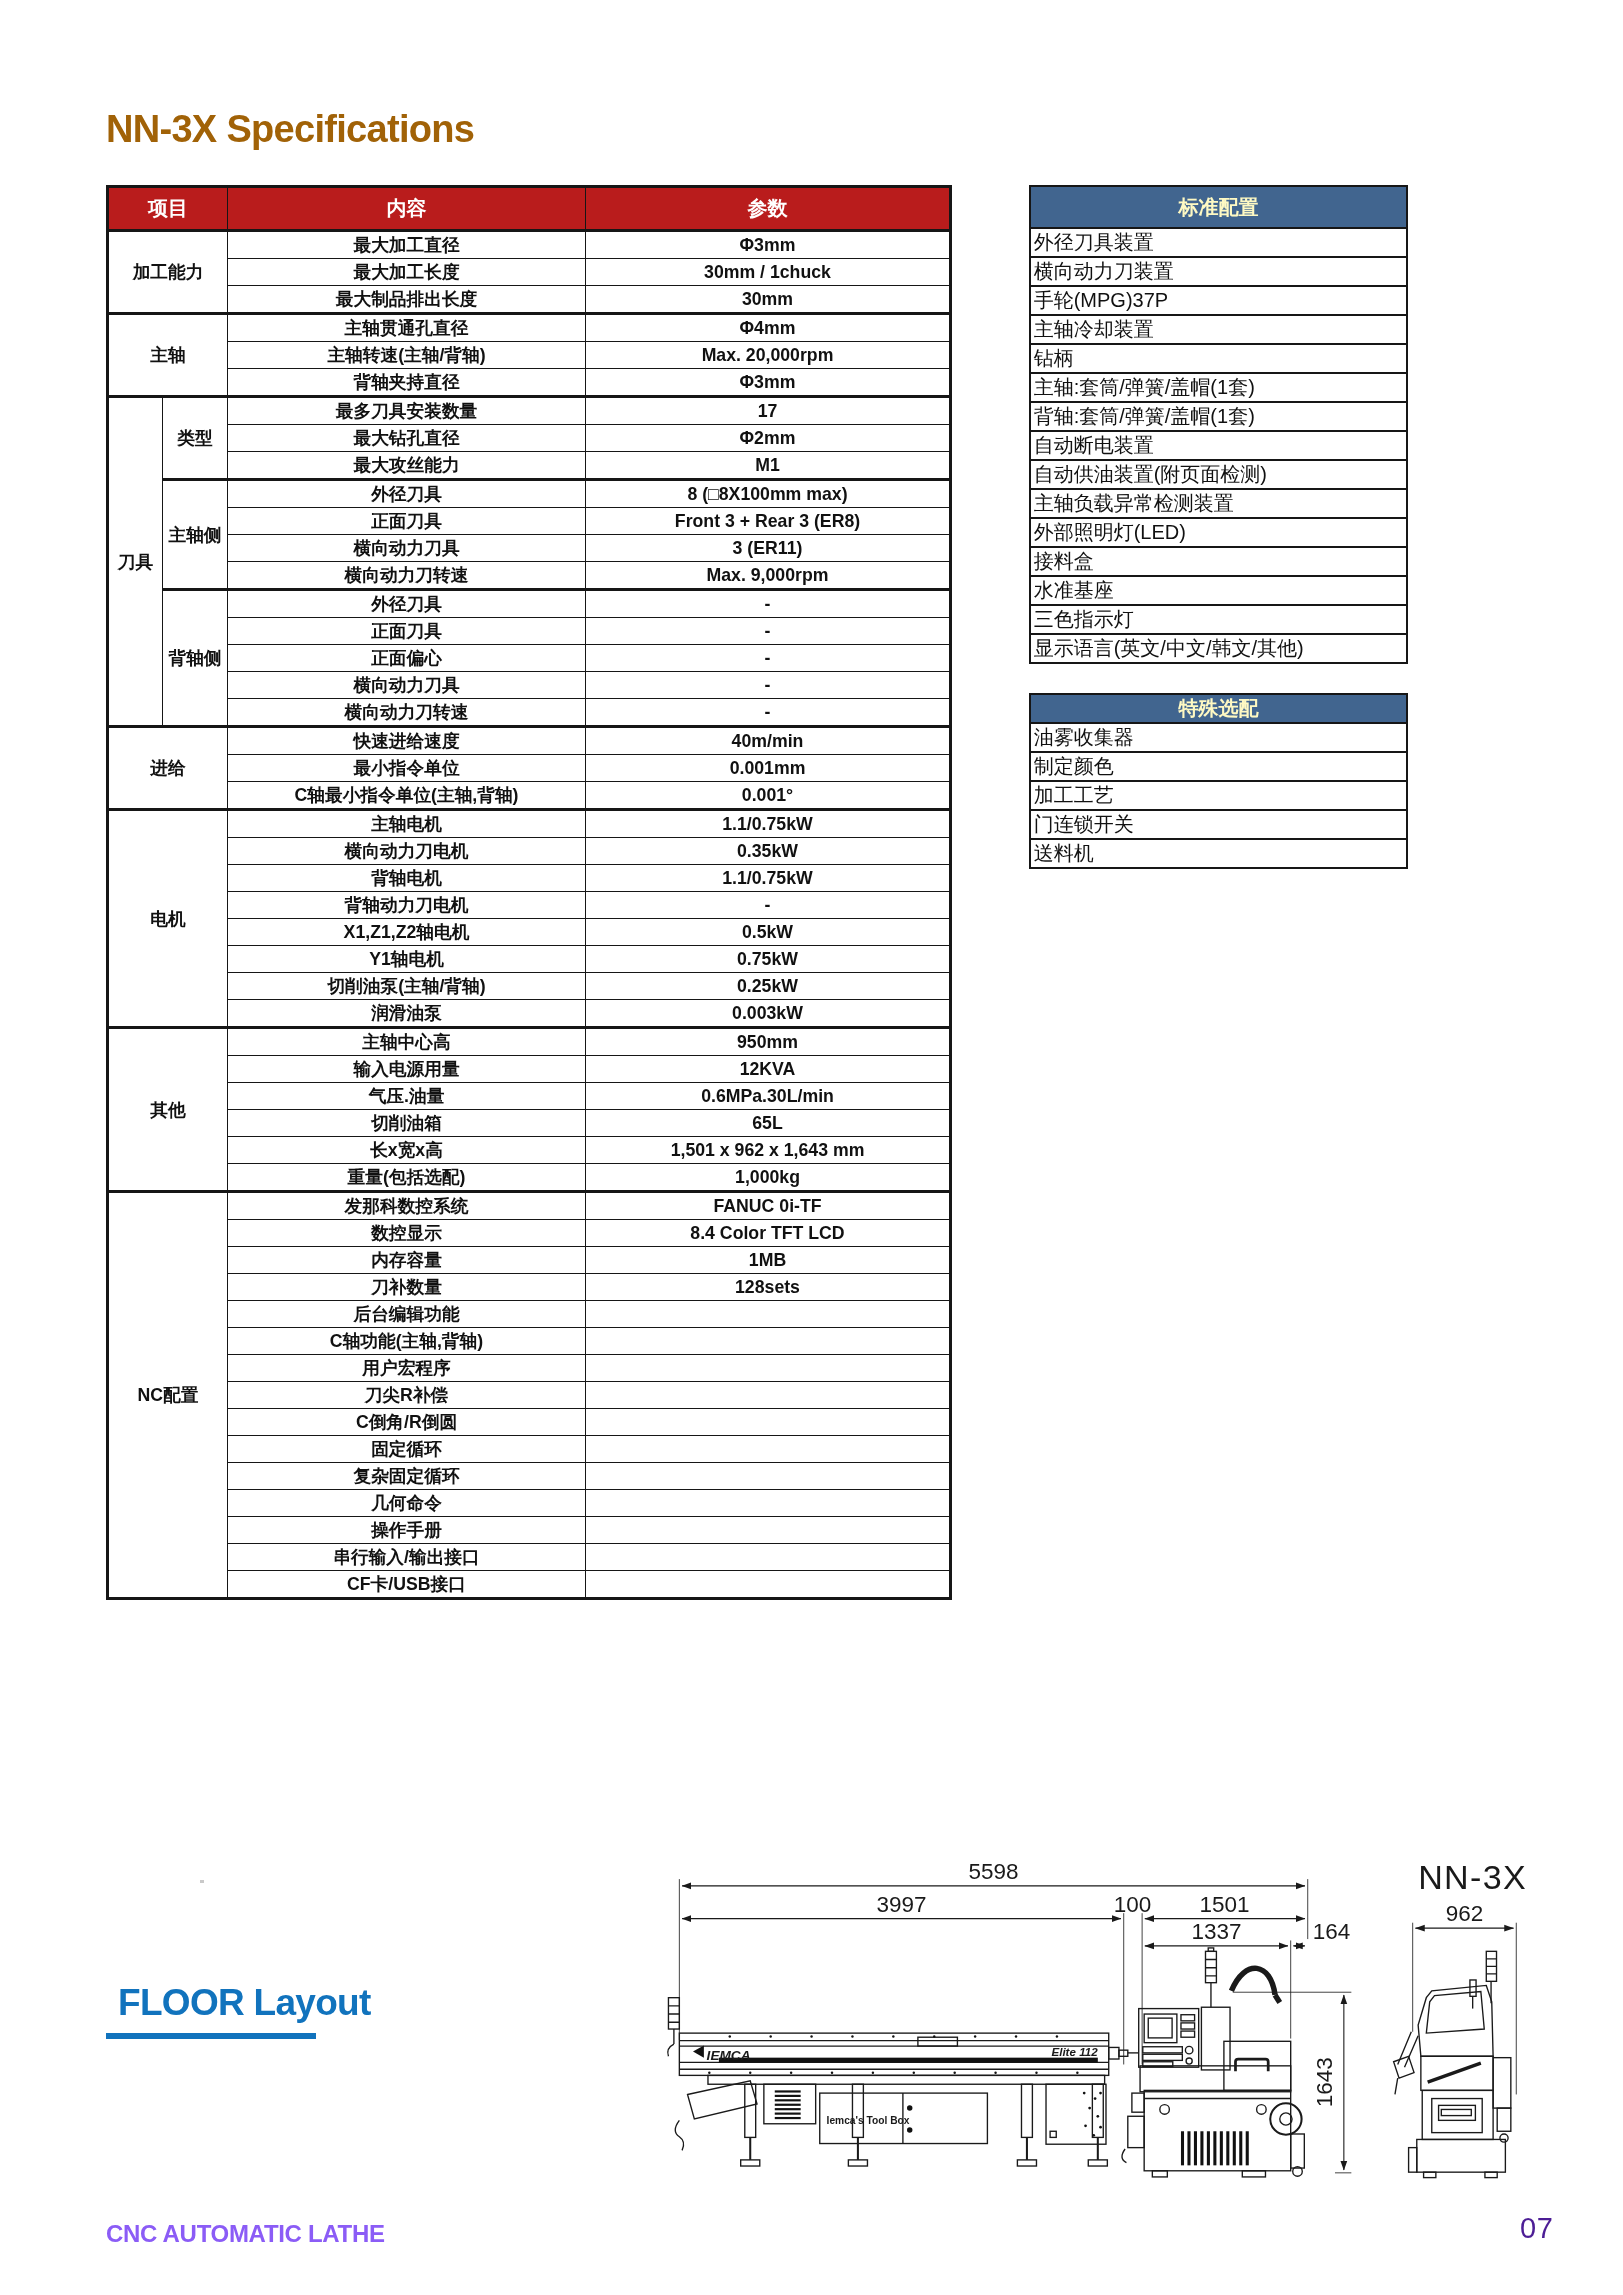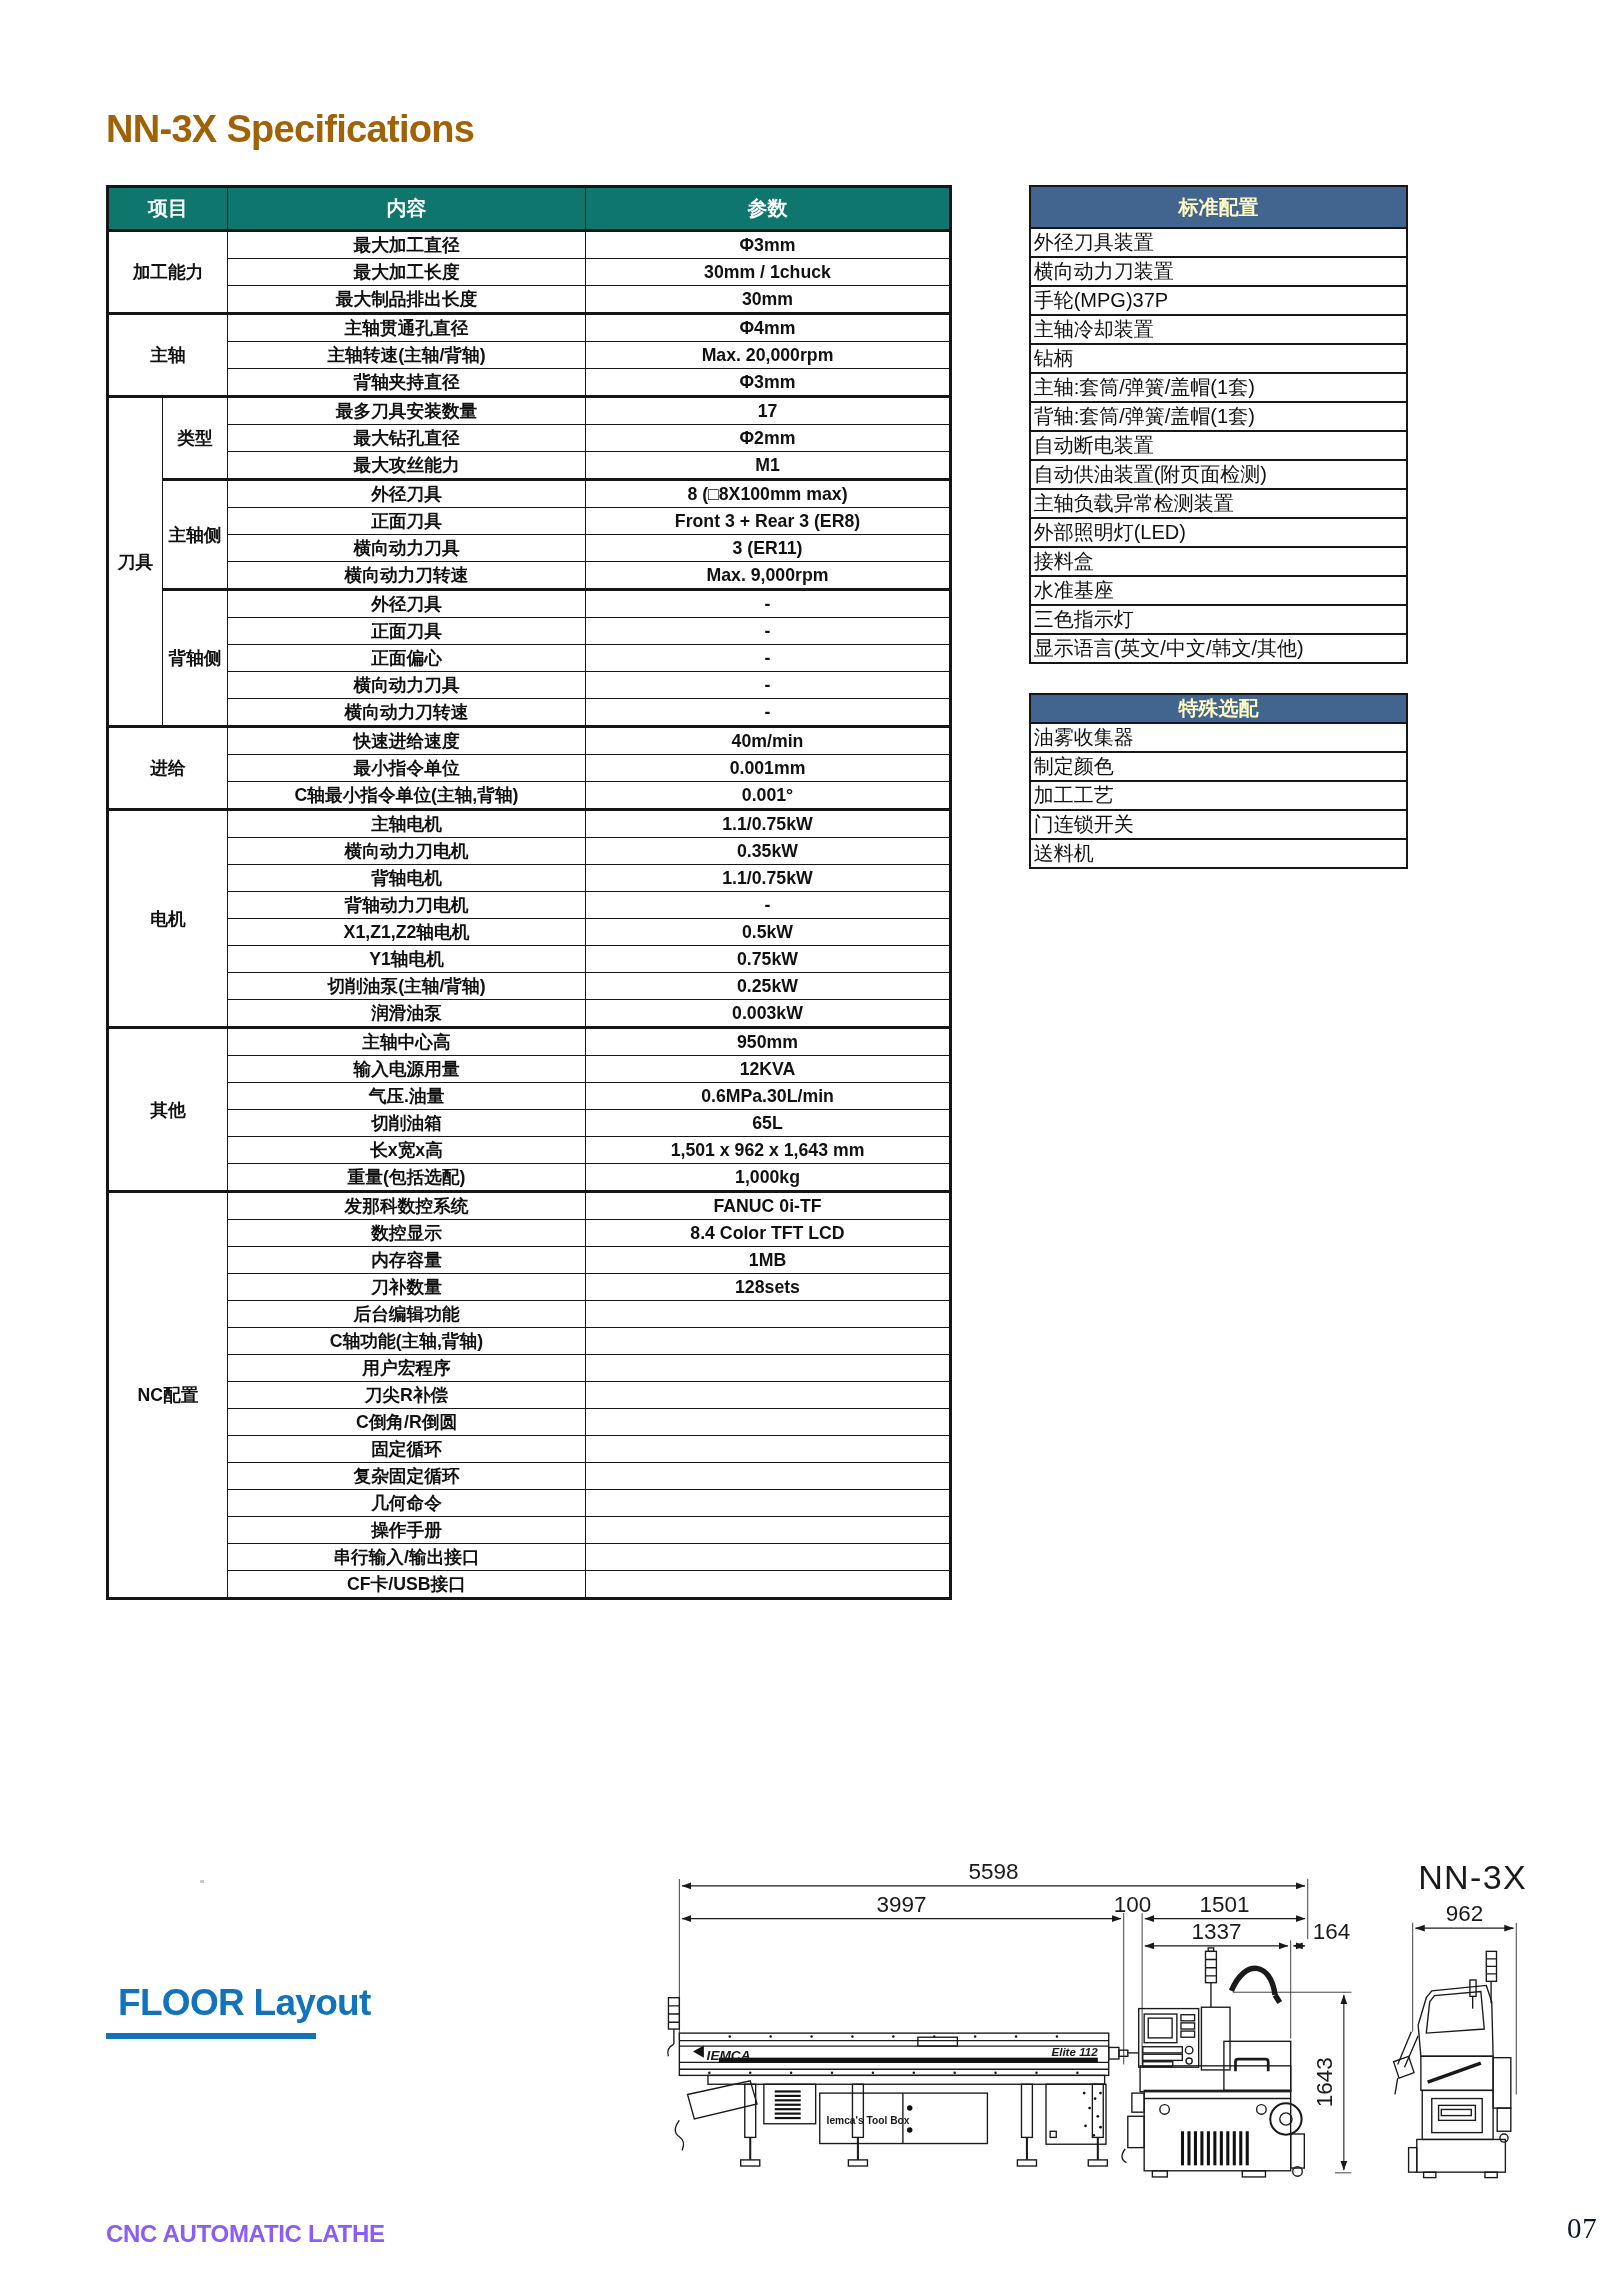--- a/index.html
+++ b/index.html
@@ -10,21 +10,21 @@
   }
   .abs{position:absolute;}
   .page-title{
     left:106px;top:108px;font-size:38px;font-weight:bold;color:#a16207;
     letter-spacing:-0.7px;margin:0;
   }
   
   .spec-wrap{left:106px;top:185px;}
   table.spec{border-collapse:collapse;table-layout:fixed;width:843px;border:3.4px solid #161616;}
   table.spec th{
-    background:#0f766e;color:#fff;font-size:20px;font-weight:bold;height:41px;
+    background:#b91c1c;color:#fff;font-size:20px;font-weight:bold;height:41px;
     border:1.7px solid #161616;border-bottom:2.7px solid #161616;padding:0;
   }
   table.spec td{
     border:1.7px solid #161616;font-size:17.7px;font-weight:bold;text-align:center;
     height:26px;padding:0 2.7px;white-space:nowrap;overflow:hidden;vertical-align:middle;
   }
   table.spec tr.gs > td{border-top:3.4px solid #161616;}
   table.spec tr.sgs > td{border-top:3.4px solid #161616;}
   
   table.cfg{border-collapse:collapse;table-layout:fixed;width:379px;border:2.7px solid #161616;}
@@ -44,21 +44,21 @@
     left:106px;top:1970px;font-size:37px;font-weight:bold;color:#1173bd;
     letter-spacing:-0.7px;margin:12px;
   }
   .floor-underline{left:106px;top:2033px;width:210px;height:6.1px;background:#1173bd;}
   .drawing{left:648px;top:1827px;width:886px;height:355px;}
   .artifact-dot{left:200px;top:1880px;width:4.1px;height:3.4px;background:#c9c9c9;}
   
   .footer-brand{
     left:106px;top:2220px;font-size:24px;font-weight:bold;color:#8b5cf6;letter-spacing:-0.3px;
   }
-  .page-number{left:1567px;top:2212px;font-size:29px;color:#0f172a;letter-spacing:0.7px;font-family:Liberation Serif, serif;}
+  .page-number{left:1520px;top:2212px;font-size:29px;color:#4c1d95;letter-spacing:0.7px;}
   svg text{font-family:"Liberation Sans","DejaVu Sans",sans-serif;fill:#1a1a1a;}
 </style>
 </head>
 <body>
 
 <h1 class="abs page-title">NN-3X Specifications</h1>
 
 <div class="abs spec-wrap">
   <table class="spec">
     <colgroup>

